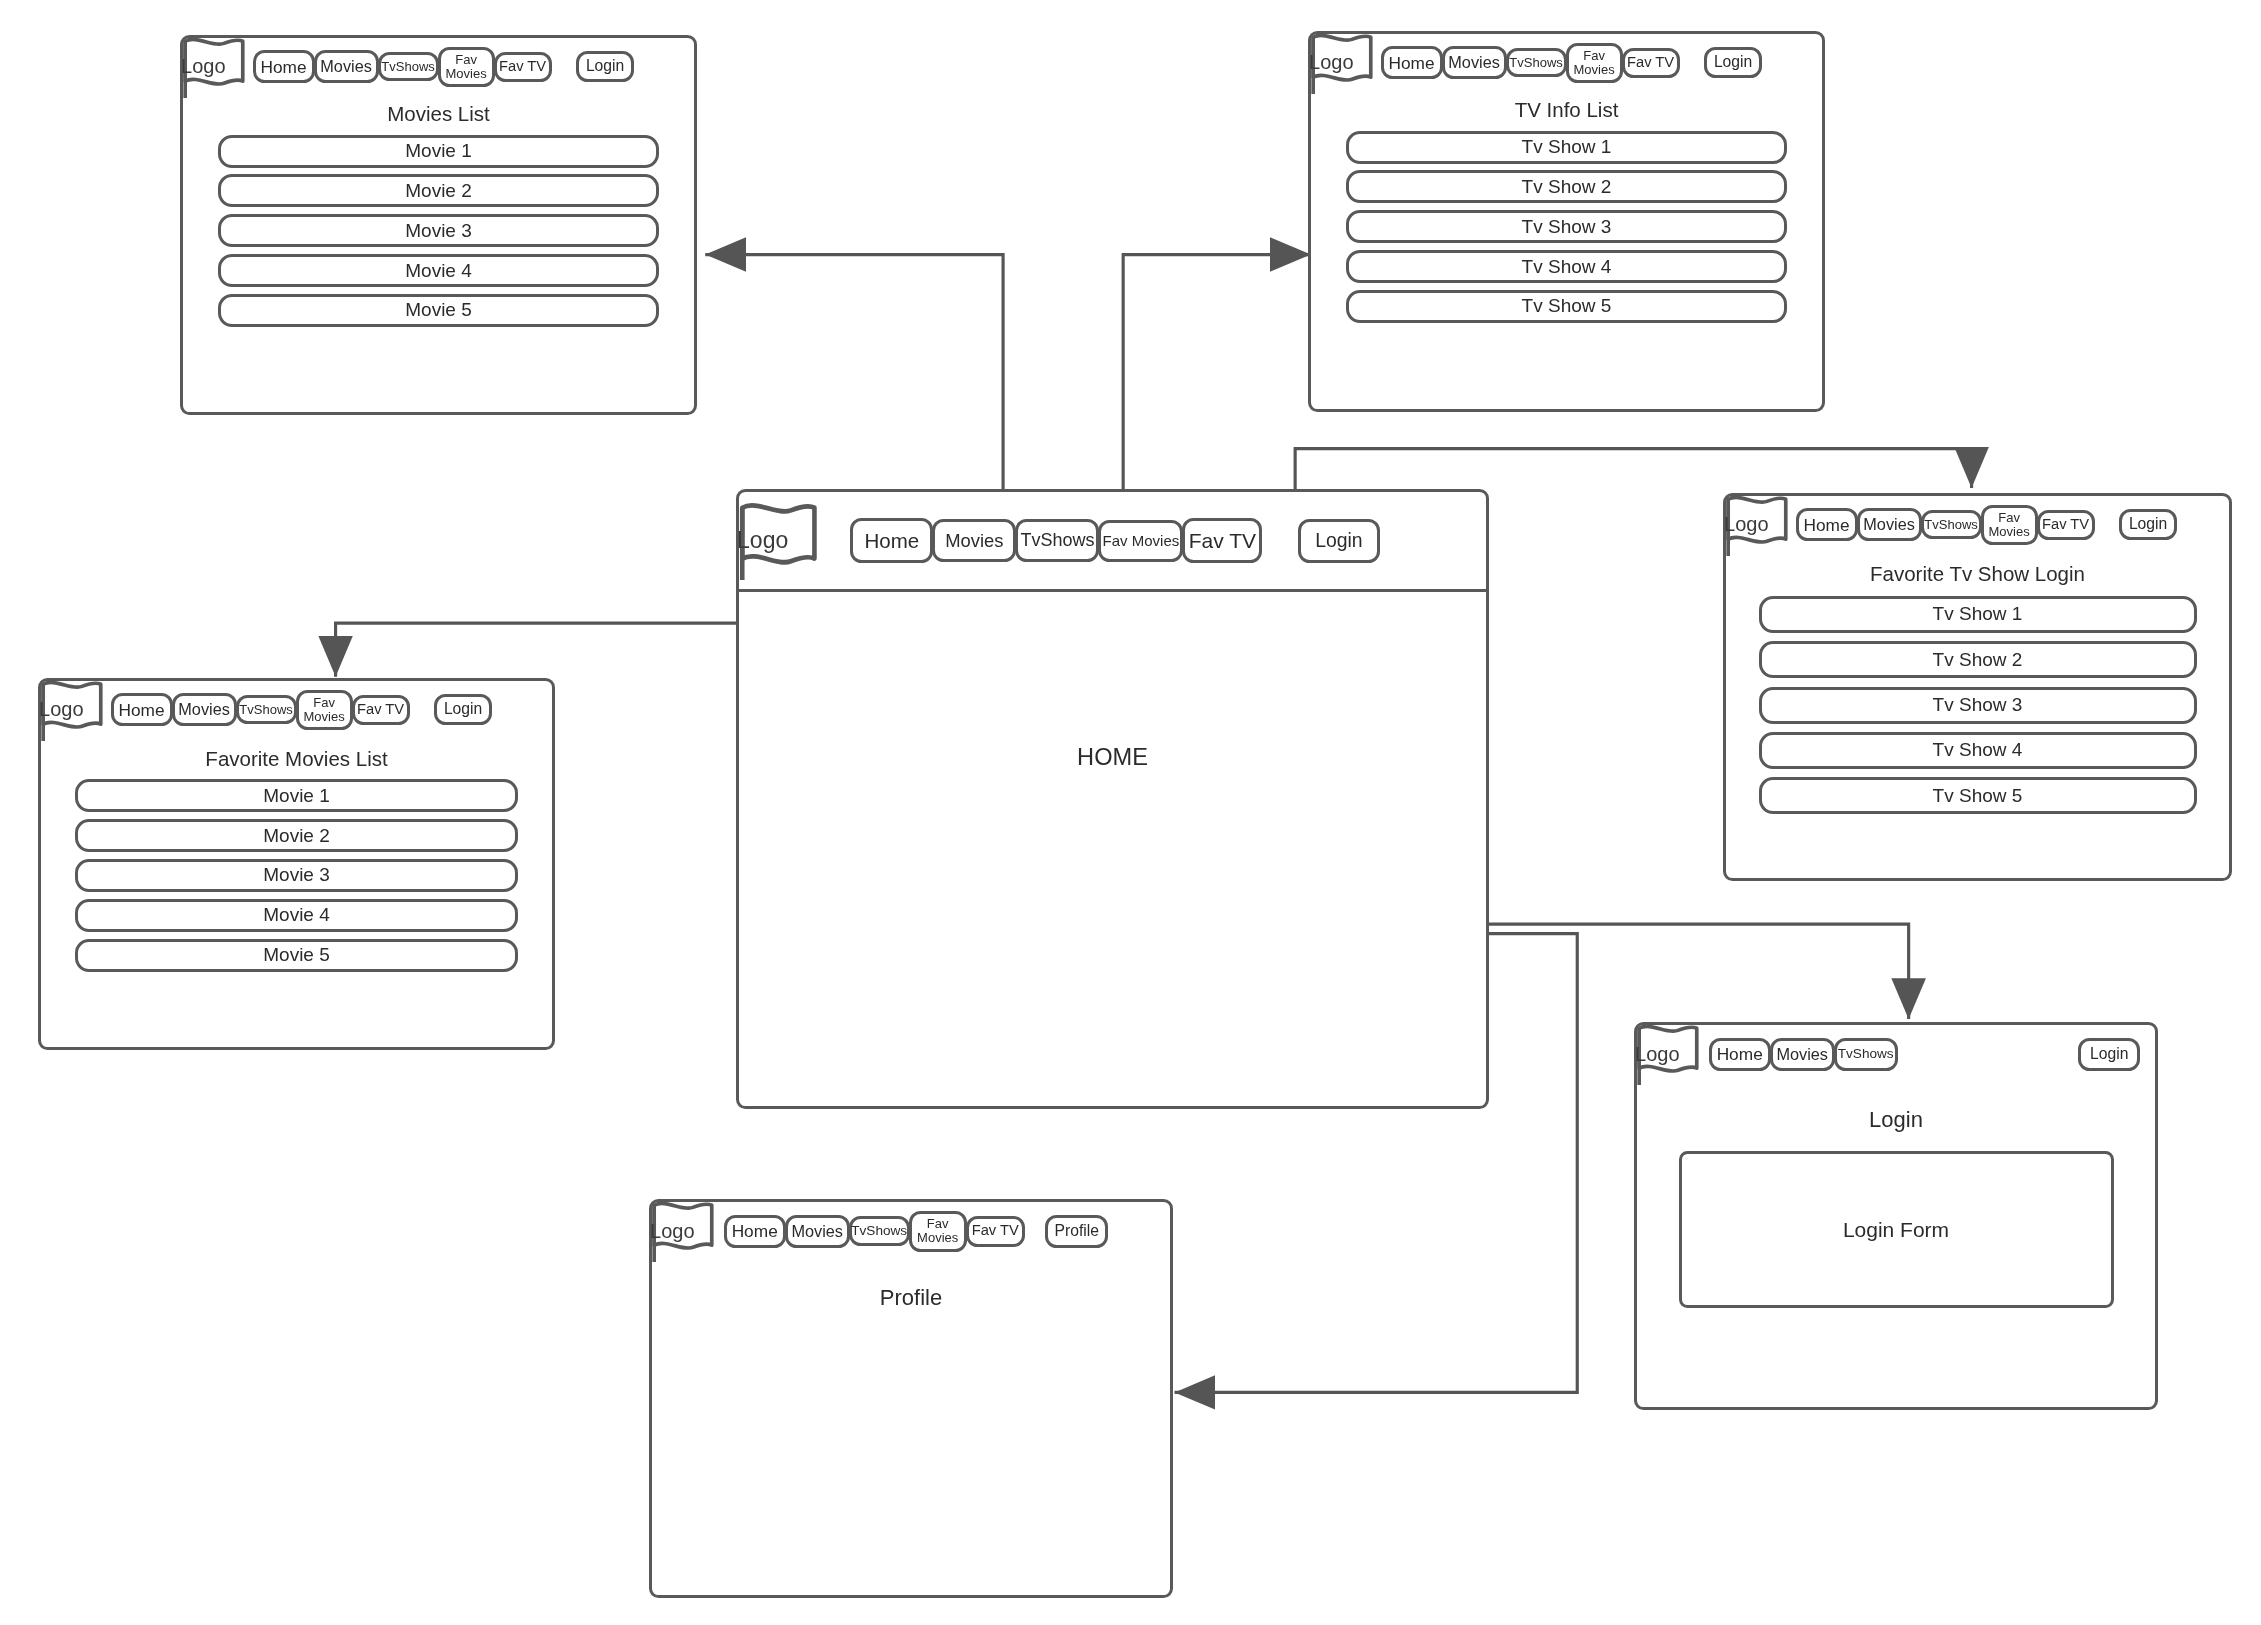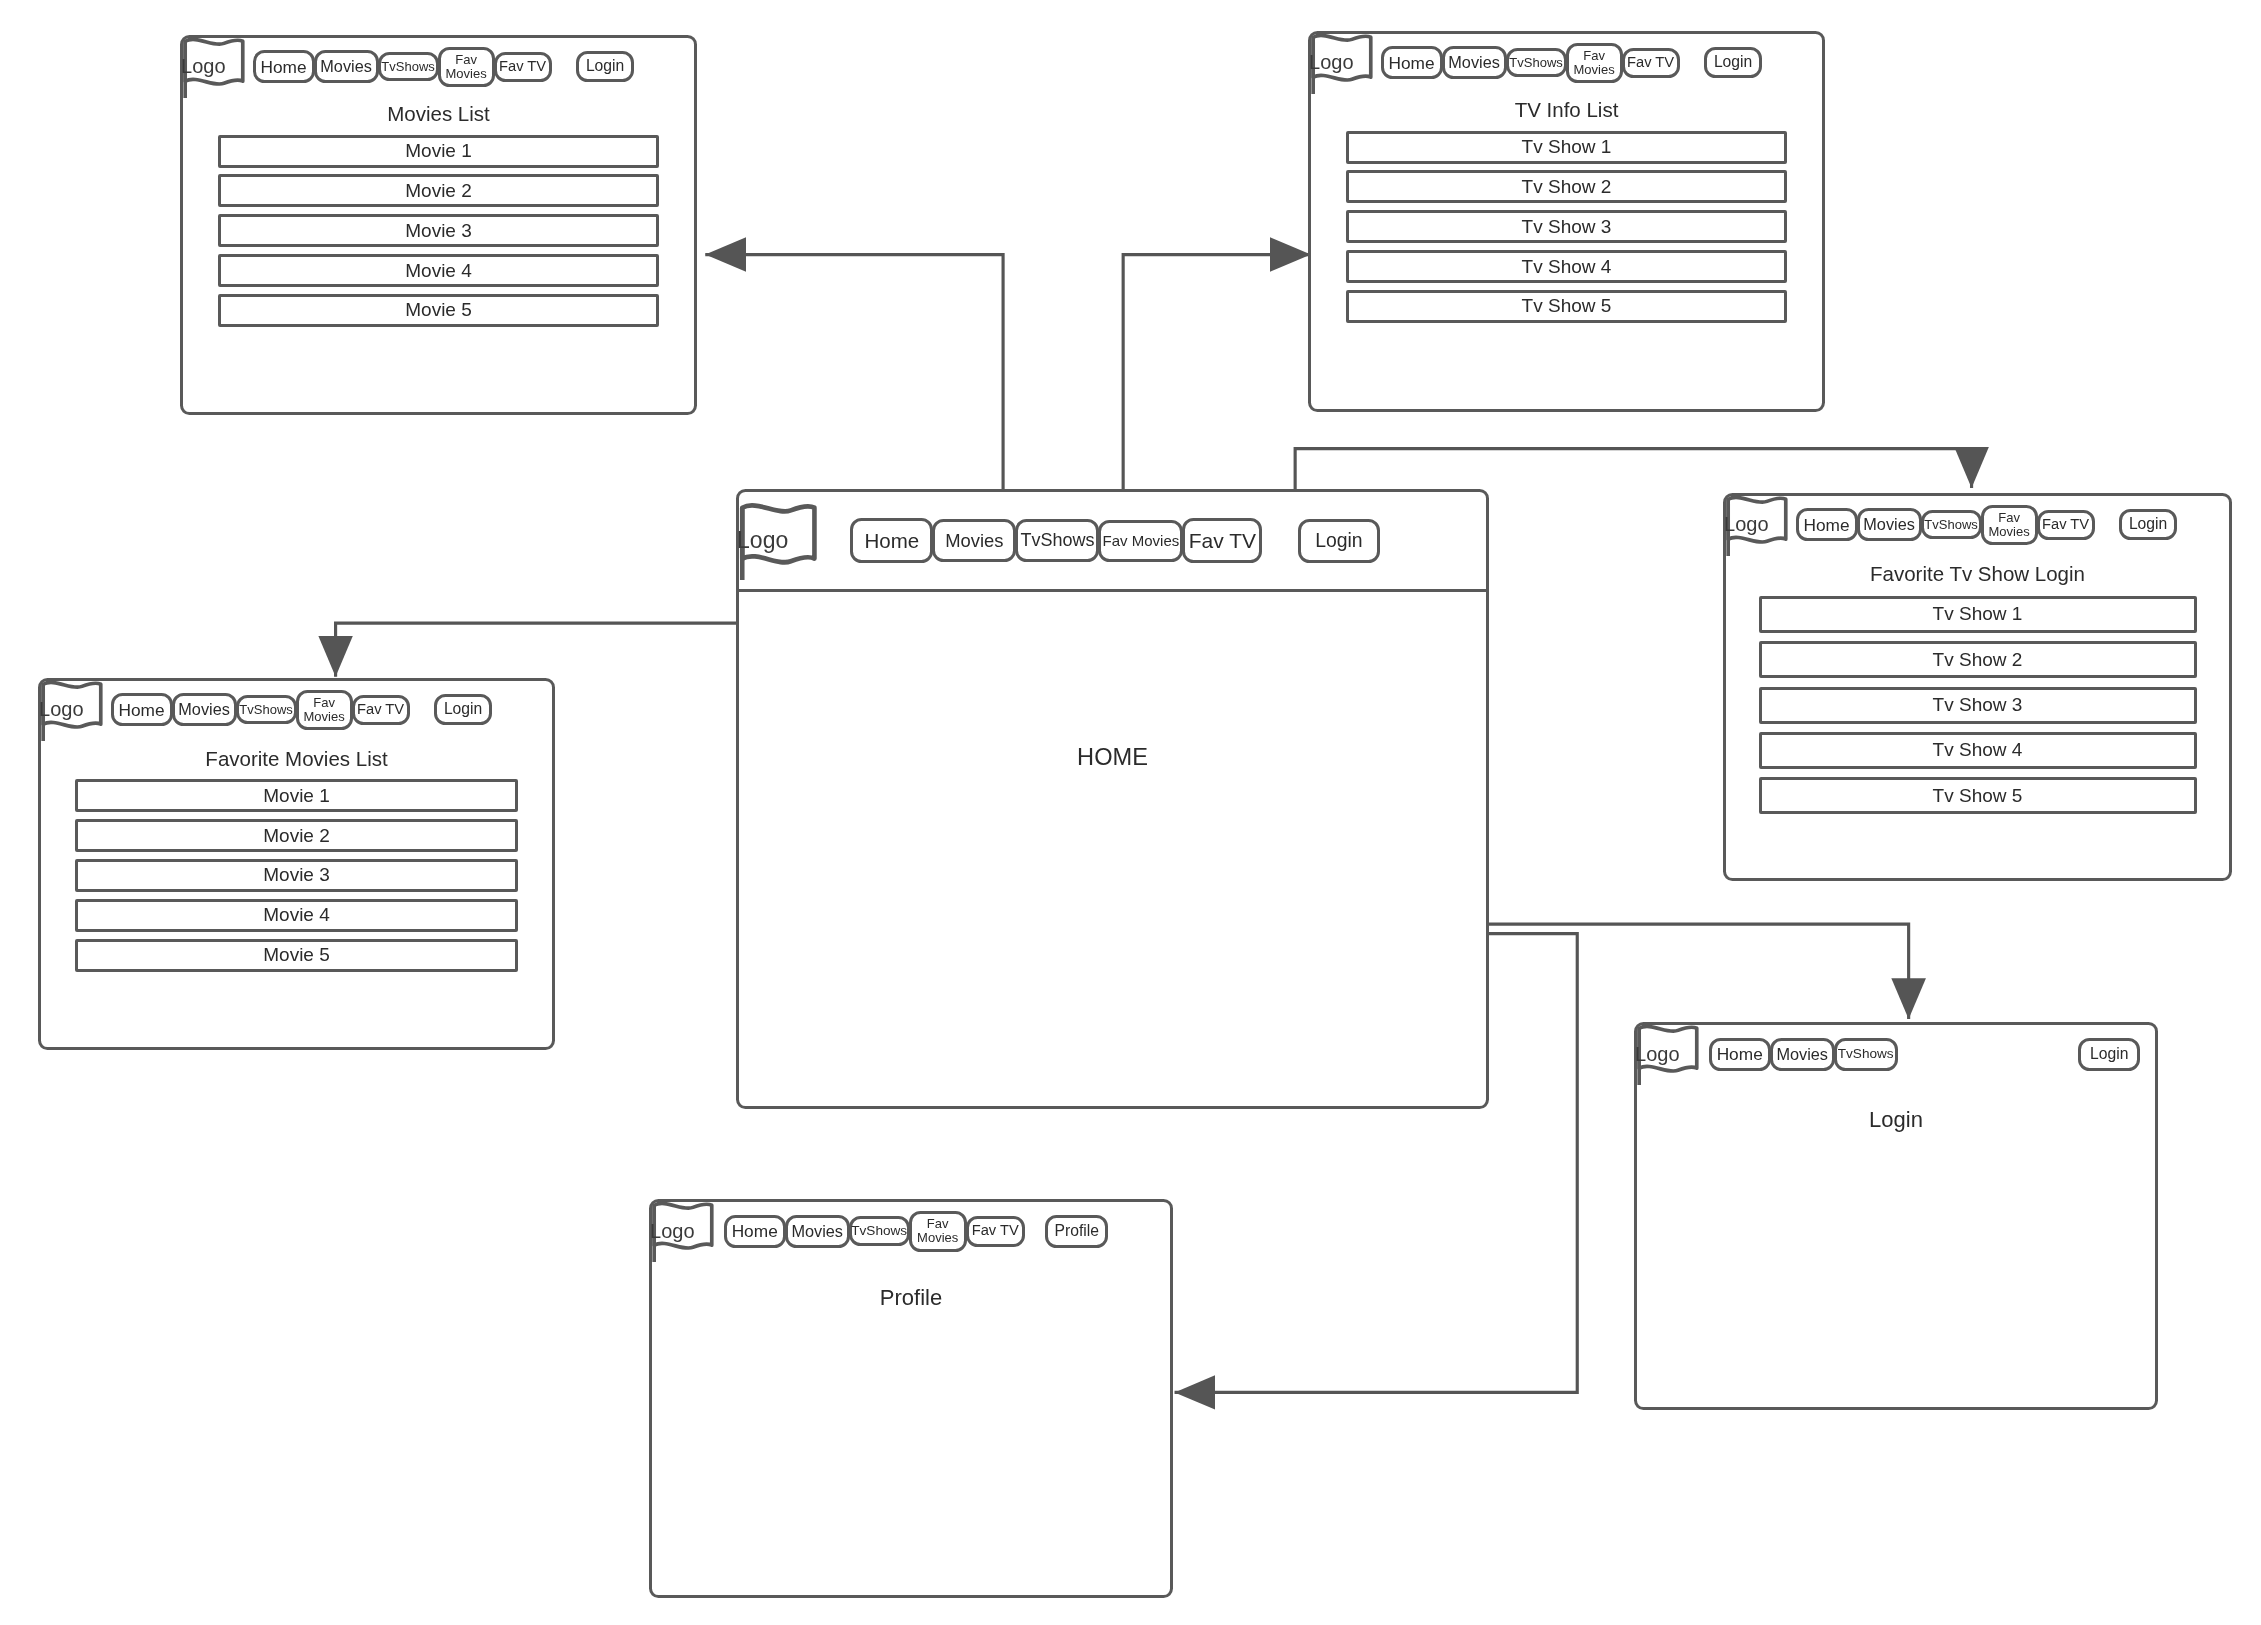--- a/index.html
+++ b/index.html
@@ -70,21 +70,21 @@
   .spacer{flex:1 1 auto;}
 
   .screen-title{
     text-align:center;
     color:#2b2b2b;
   }
   .listwrap{display:flex;flex-direction:column;align-items:center;}
   .listrow{
     box-sizing:border-box;
     border:3.1px solid #595959;
-    border-radius:2px;
+    border-radius:14px;
     background:#fff;
     display:flex;
     align-items:center;
     justify-content:center;
     color:#2b2b2b;
   }
   .panelbox{
     box-sizing:border-box;
     border:3.1px solid #595959;
     border-radius:8.4px;
@@ -279,20 +279,23 @@
       </div>
       <div class="navgroup" style="margin-left:7.3px;">
         <div class="navbtn" style="width:62px;height:33px;font-size:17.3px;">Home</div>
         <div class="navbtn" style="width:65px;height:33px;font-size:16.3px;">Movies</div>
         <div class="navbtn" style="width:64px;height:33px;font-size:13.6px;">TvShows</div>
       </div>
       <div class="spacer"></div>
       <div class="navbtn" style="width:62px;height:33px;font-size:15.7px;margin-right:14.7px;">Login</div>
     </div>
     <div class="screen-title" style="font-size:22px;margin-top:24px;">Login</div>
+    <div style="display:flex;justify-content:center;margin-top:18px;">
+      <div class="panelbox" style="width:435px;height:157px;font-size:21px;">Login Form</div>
+    </div>
   </div>
 
   <div class="screen" style="left:649px;top:1199px;width:524px;height:399px;">
     <div class="navbar" style="height:58px;">
       <div class="logo">
         <svg viewBox="0 0 128 118" preserveAspectRatio="none">
           <path d="M8,10 C30,-2 62,22 82,14 C98,8 110,6 118,10
                    L118,86 C110,82 98,84 82,90 C62,98 30,74 8,86 Z" fill="#fff" stroke="#595959" stroke-width="7" stroke-linejoin="round"></path>
           <path d="M8,10 L8,118" stroke="#595959" stroke-width="7" fill="none"></path>
         </svg>

